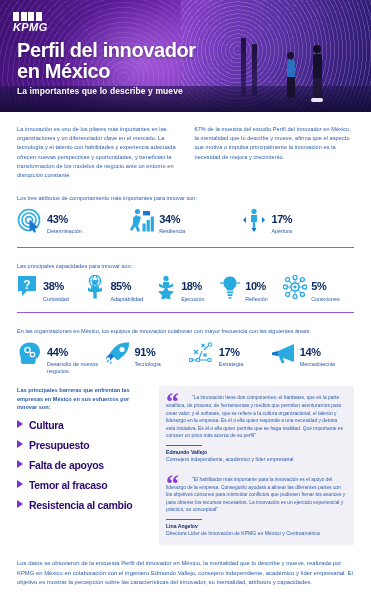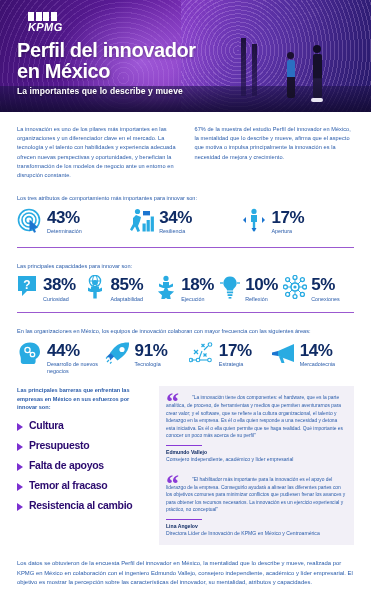--- a/index.html
+++ b/index.html
@@ -48,21 +48,21 @@
   .fig-a .head { background: #1b1030; }
   .fig-a .body { height: 38px; background: linear-gradient(180deg,#2b6fc2 0%,#2b6fc2 45%,#1b1330 46%,#161028 100%); }
   .fig-b { right: 48px; bottom: 10px; }
   .fig-b .head { background: #120c28; width: 8px; height: 8px; }
   .fig-b .body { height: 44px; width: 9px; background: linear-gradient(180deg,#16102c 0%,#16102c 55%,#241a44 56%,#1a1334 100%); }
   .fig-b .shoe { width: 12px; height: 4px; background: #e9e6f2; border-radius: 2px; margin-left: -2px; }
   .pillar { position: absolute; bottom: 16px; width: 5px; background: linear-gradient(180deg, rgba(20,12,48,0.9), rgba(30,18,70,0.6)); }
   .p1 { right: 125px; height: 58px; }
   .p2 { right: 114px; height: 52px; }
 
-  .kpmg-logo { position: absolute; left: 28px; top: 12px; }
+  .kpmg-logo { position: absolute; left: 13px; top: 12px; }
   .kpmg-bars { display: flex; gap: 1.5px; margin-bottom: 1px; }
   .kpmg-bars i { display: block; width: 6px; height: 9px; background: #ffffff; }
   .kpmg-word {
     font-family: "Liberation Sans", sans-serif;
     font-weight: bold; font-style: italic;
     font-size: 11px; letter-spacing: .4px; color: #ffffff;
     line-height: 11px;
   }
 
   .hero-title {
@@ -91,39 +91,39 @@
   .lead {
     font-size: 5.6px; line-height: 8.5px; color: #2a5caa;
     margin-top: 14px; margin-bottom: 5px;
   }
 
   .stat-row { display: flex; align-items: flex-start; }
   .stat { display: flex; align-items: flex-start; gap: 4px; }
   .stat-ico { flex: 0 0 auto; display: block; }
   .stat-txt { padding-top: 1px; }
   .stat-num {
-    font-weight: bold; font-size: 17px; line-height: 13px;
+    font-weight: bold; font-size: 11px; line-height: 13px;
     color: #0f2b64; letter-spacing: -.4px;
   }
   .stat-lab {
     font-size: 5.4px; line-height: 6.6px; color: #2a5caa;
     margin-top: 1.5px;
   }
 
   .divider { height: 1px; background: #9b59d0; margin: 9px 0 0 0; }
 
   
   .two-col { display: flex; gap: 10px; margin-top: 12px; }
   .barriers { width: 132px; flex: 0 0 132px; }
   .barriers-intro {
     font-size: 5.6px; line-height: 8.4px; color: #2a5caa;
     font-weight: bold; margin-bottom: 8px;
   }
   .barrier {
-    display: flex; align-items: flex-end; gap: 6px; margin-bottom: 9px;
+    display: flex; align-items: flex-start; gap: 6px; margin-bottom: 9px;
   }
   .barrier .tri {
     width: 0; height: 0;
     border-left: 6px solid #7b2fd0;
     border-top: 4px solid transparent;
     border-bottom: 4px solid transparent;
     flex: 0 0 auto;
   }
   .barrier .btext {
     font-size: 10.5px; font-weight: bold; color: #2b0a6e;

